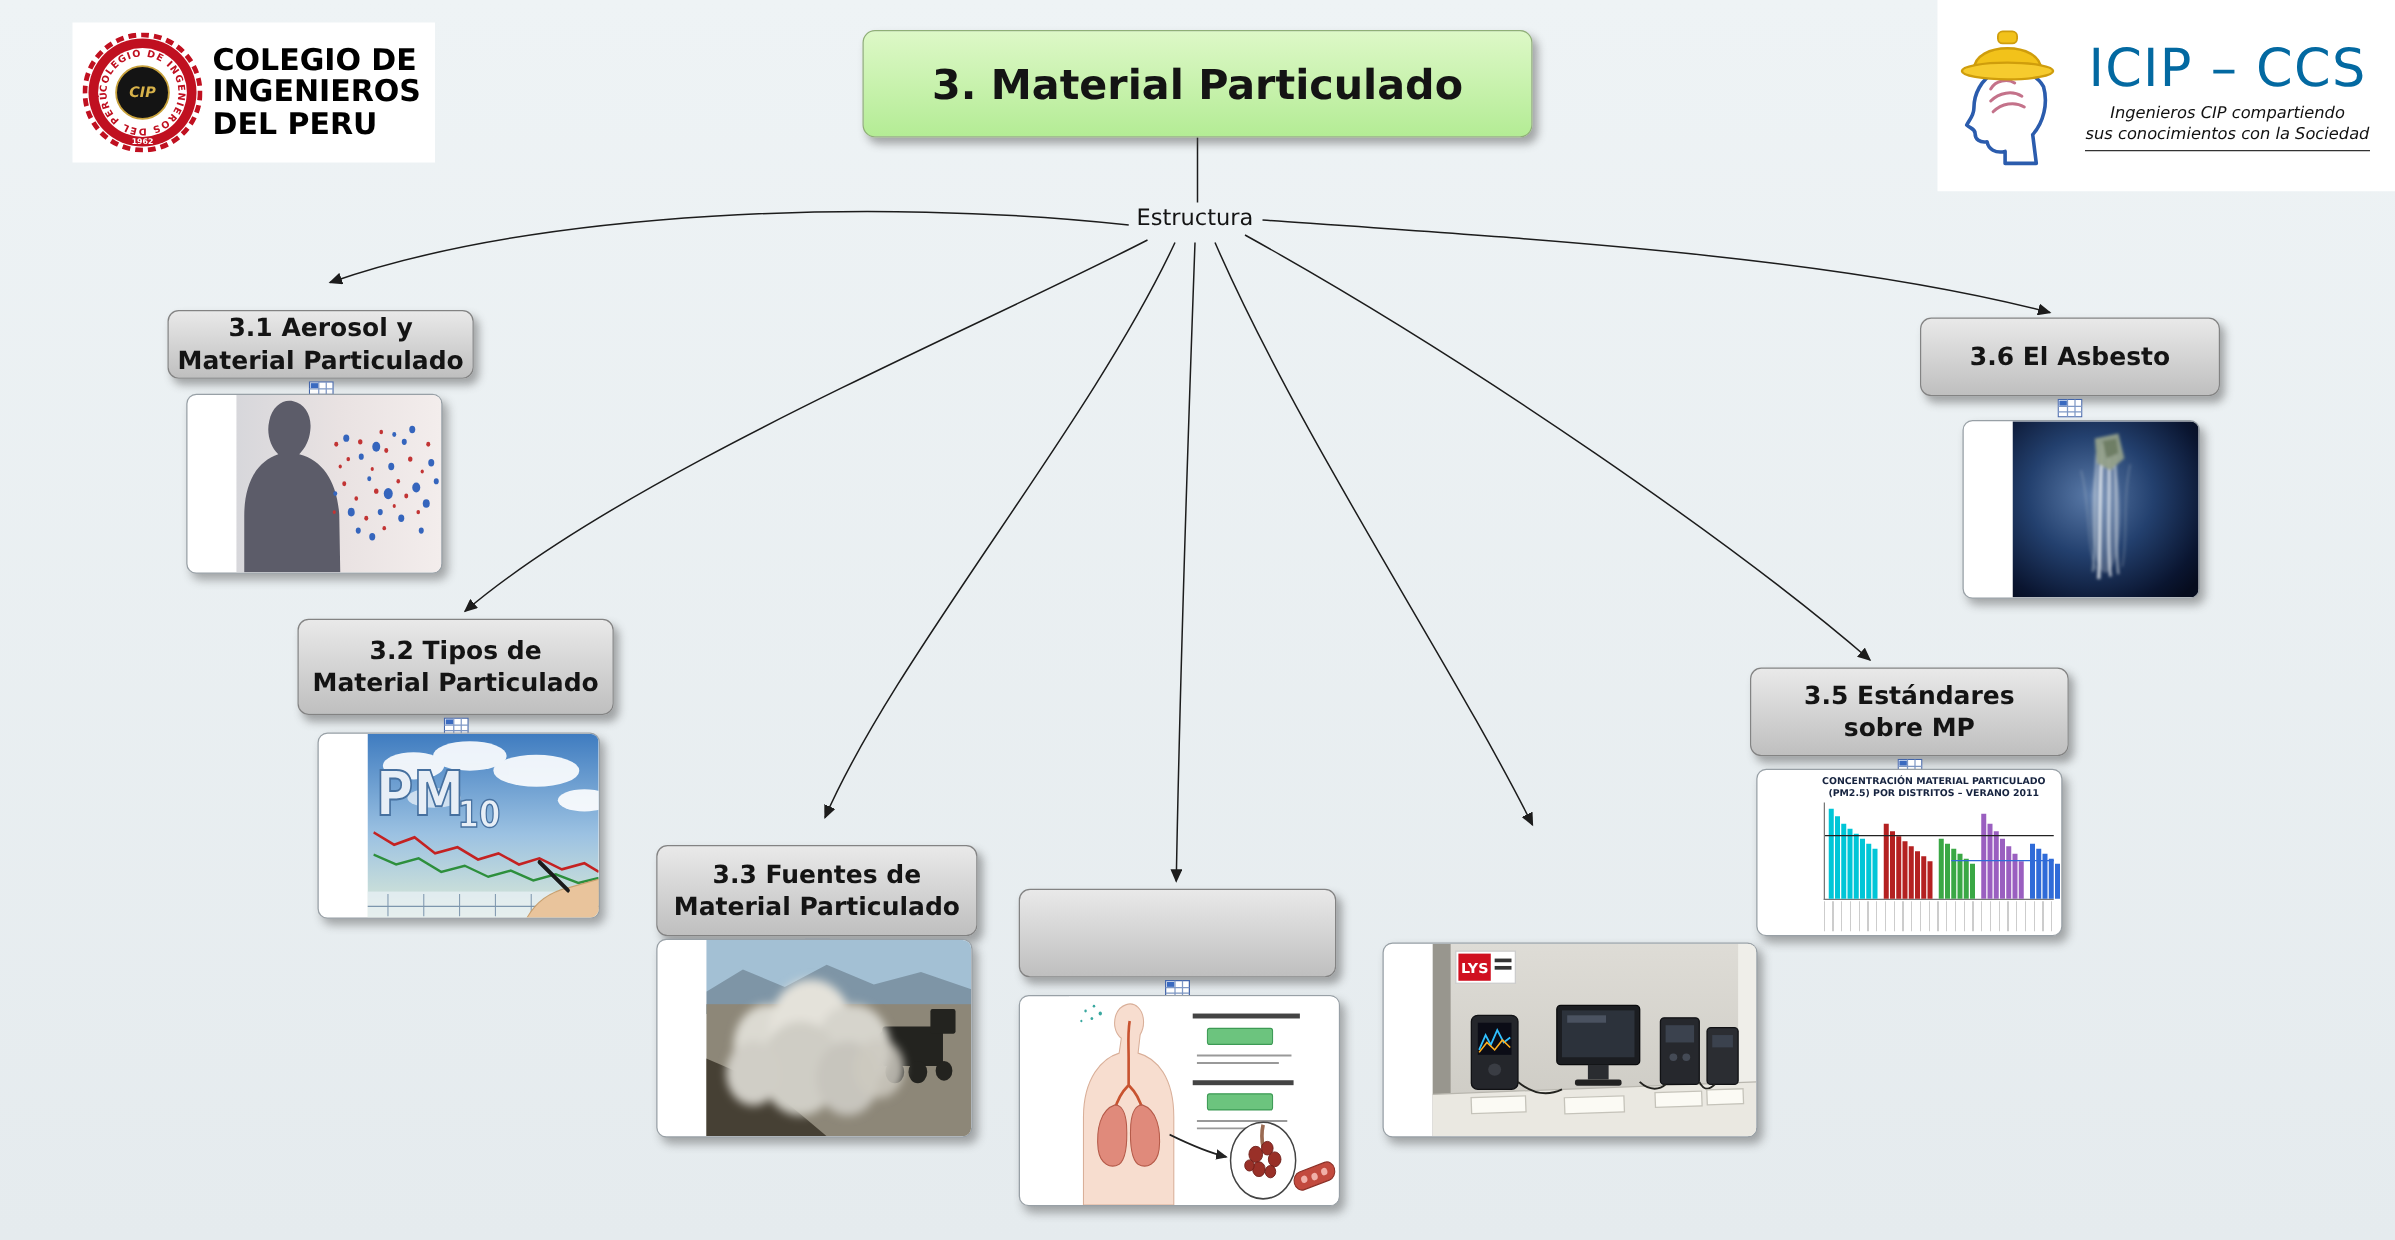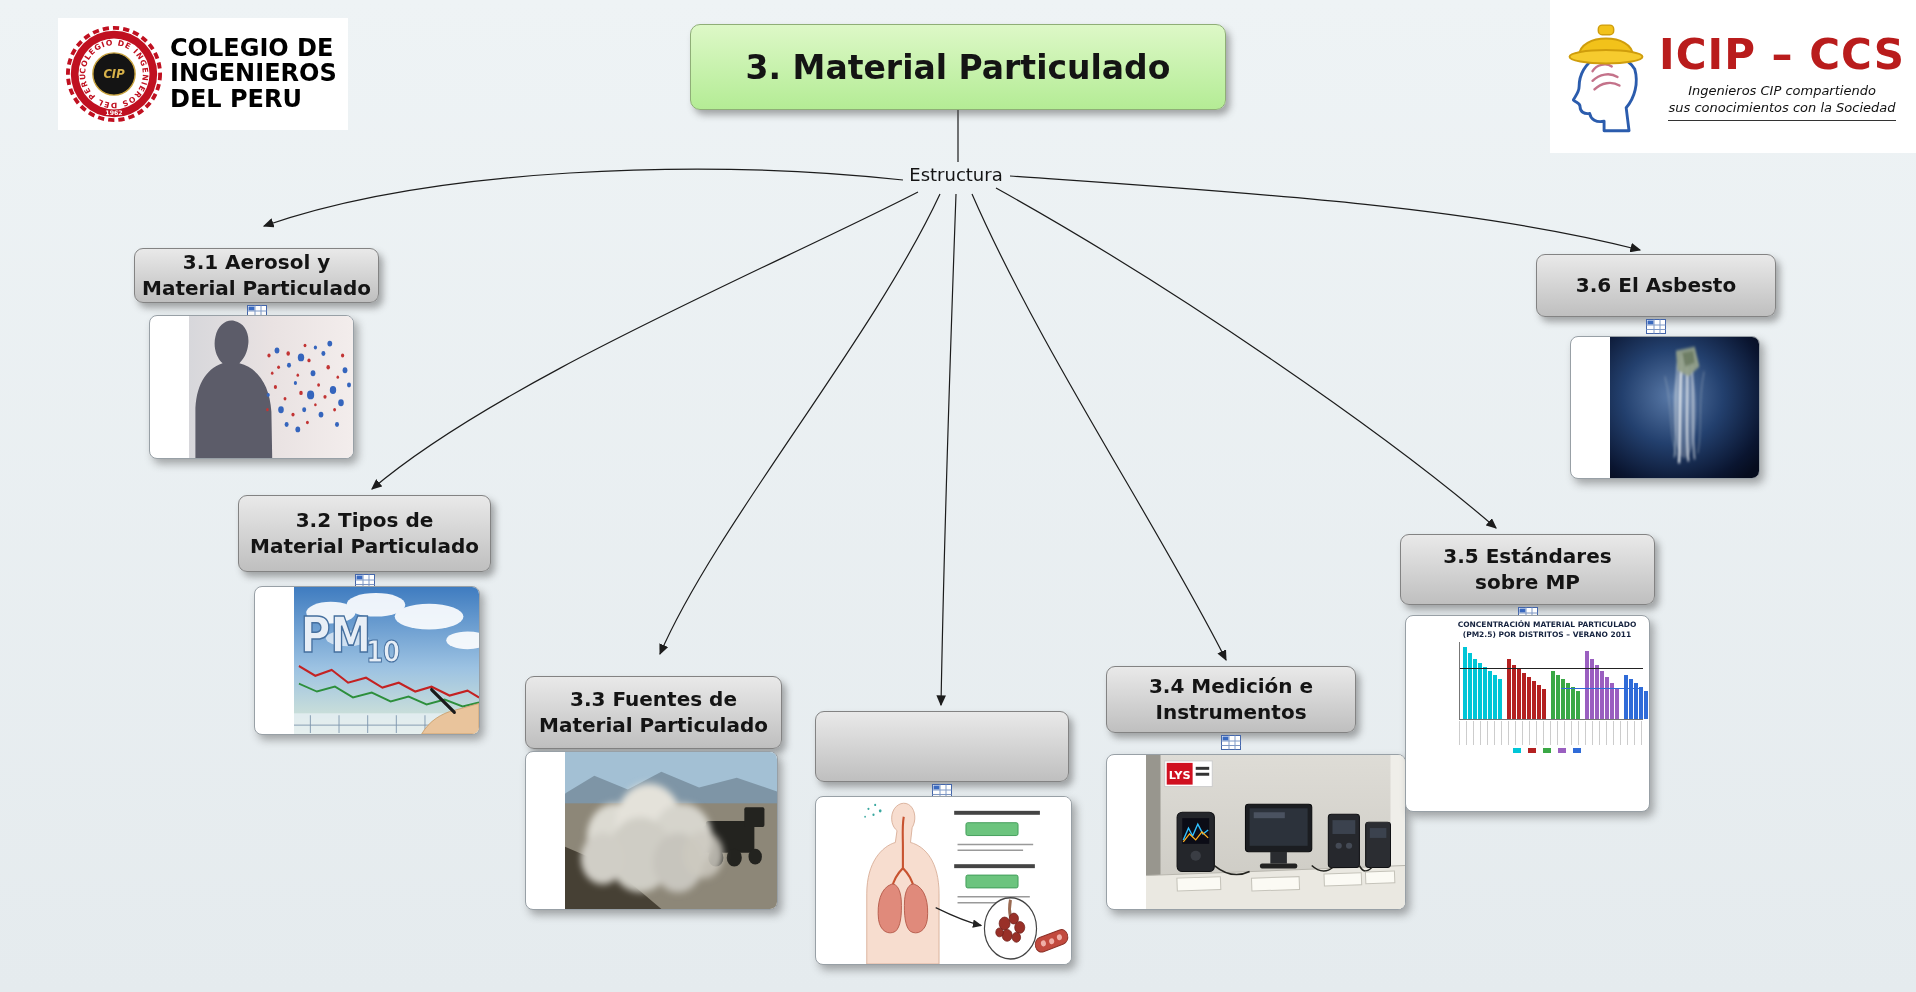--- a/index.html
+++ b/index.html
@@ -46,35 +46,35 @@
 
   
   .img { position:absolute; border:1px solid #98a0a6; border-radius:8px;
     box-shadow:4px 5px 8px rgba(55,55,55,.4); overflow:hidden; background:#fff;padding-left:39px; }
   .img svg { display:block; }
   #img31 { left:149px; top:315px; width:205px; height:144px; }
   #img32 { left:254px; top:586px; width:226px; height:149px; }
   #img33f{ left:525px; top:751px; width:253px; height:159px; }
   #img33i{ left:815px; top:796px; width:257px; height:169px; }
   #img34 { left:1106px; top:754px; width:300px; height:156px; }
-  #img35 { left:1405px; top:615px; width:245px; height:197px; }
+  #img35 { left:1405px; top:615px; width:245px; height:134px; }
   #img36 { left:1570px; top:336px; width:190px; height:143px; }
 
   
   .logo-cip { position:absolute; left:58px; top:18px; width:290px; height:112px;
     background:#fff; display:flex; align-items:center; gap:8px; padding:6px 8px; }
   .cip-name { font-weight:900; font-size:24px; line-height:1.06; color:#000;
     white-space:pre-line; }
 
   
   .logo-icip { position:absolute; left:1550px; top:0; width:366px; height:153px;
     background:#fff; }
   .icip-row { display:flex; align-items:center; height:100%; padding:4px 10px 6px 8px; gap:4px; }
   .icip-text { flex:1; display:flex; flex-direction:column; align-items:center; gap:4px; }
-  .icip-title { font-size:42px; font-weight:bold; color:#b91c1c; letter-spacing:1px; white-space:nowrap; }
+  .icip-title { font-size:42px; font-weight:normal; color:#0369a1; letter-spacing:1px; white-space:nowrap; }
   .icip-sub { font-size:13px; font-style:italic; color:#111; text-align:center;
     line-height:1.3; white-space:pre-line; border-bottom:1px solid #333; padding-bottom:4px; }
 
   
   #img35 { background:#ffffff; }
   .chart-title { font-size:7.5px; font-weight:bold; text-align:center; color:#16233f;
     margin:4px 5px 2px; line-height:1.35; }
   .chart-wrap { position:relative; margin:2px 6px 0 14px; height:78px;
     border-left:1px solid #777; border-bottom:1px solid #777;
     display:flex; align-items:flex-end; gap:5px; padding:0 3px; }
@@ -193,34 +193,20 @@
           <rect x="0.5" y="0.5" width="19" height="14" fill="#fff" stroke="#4466aa"></rect>
           <rect x="1.5" y="1.5" width="6" height="4" fill="#3a6ac0"></rect>
           <line x1="0.5" y1="6" x2="19.5" y2="6" stroke="#7f99c6"></line>
           <line x1="0.5" y1="10.5" x2="19.5" y2="10.5" stroke="#7f99c6"></line>
           <line x1="8" y1="0.5" x2="8" y2="14.5" stroke="#7f99c6"></line>
           <line x1="14" y1="0.5" x2="14" y2="14.5" stroke="#7f99c6"></line>
         </svg>
     </span>
   </div>
   <div class="node" id="n33i">
-    <span class="attach">
-      <svg viewBox="0 0 20 15" width="20" height="15">
-          <rect x="0.5" y="0.5" width="19" height="14" fill="#fff" stroke="#4466aa"></rect>
-          <rect x="1.5" y="1.5" width="6" height="4" fill="#3a6ac0"></rect>
-          <line x1="0.5" y1="6" x2="19.5" y2="6" stroke="#7f99c6"></line>
-          <line x1="0.5" y1="10.5" x2="19.5" y2="10.5" stroke="#7f99c6"></line>
-          <line x1="8" y1="0.5" x2="8" y2="14.5" stroke="#7f99c6"></line>
-          <line x1="14" y1="0.5" x2="14" y2="14.5" stroke="#7f99c6"></line>
-        </svg>
-    </span>
-  </div>
-  <div class="node" id="n34">
-    <span class="node-label">3.4 Medición e
-Instrumentos</span>
     <span class="attach">
       <svg viewBox="0 0 20 15" width="20" height="15">
           <rect x="0.5" y="0.5" width="19" height="14" fill="#fff" stroke="#4466aa"></rect>
           <rect x="1.5" y="1.5" width="6" height="4" fill="#3a6ac0"></rect>
           <line x1="0.5" y1="6" x2="19.5" y2="6" stroke="#7f99c6"></line>
           <line x1="0.5" y1="10.5" x2="19.5" y2="10.5" stroke="#7f99c6"></line>
           <line x1="8" y1="0.5" x2="8" y2="14.5" stroke="#7f99c6"></line>
           <line x1="14" y1="0.5" x2="14" y2="14.5" stroke="#7f99c6"></line>
         </svg>
     </span>

